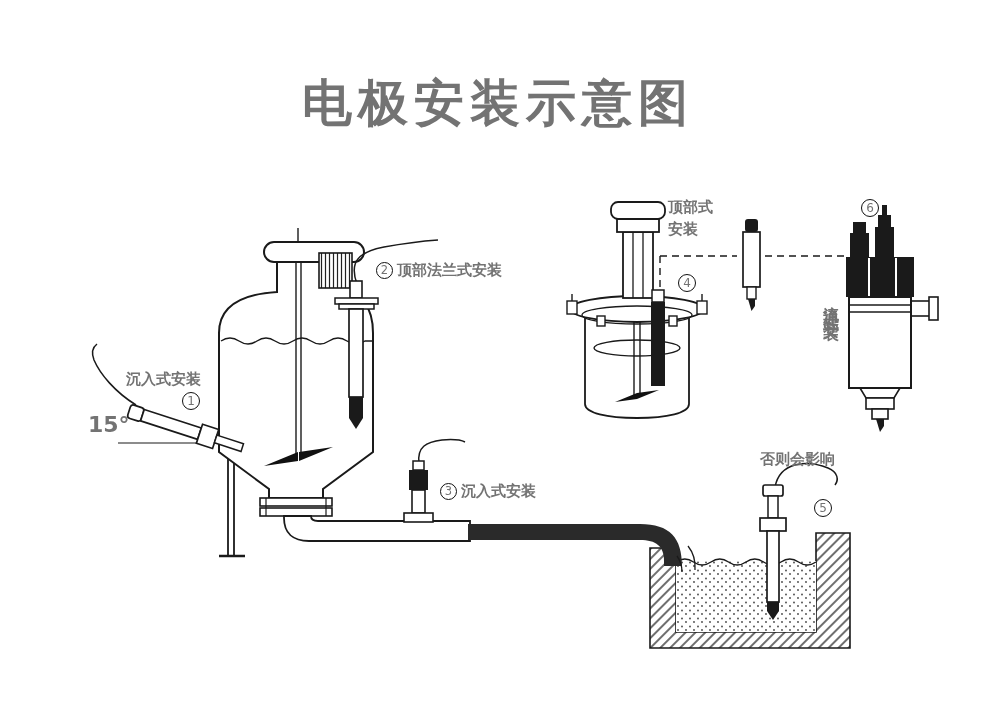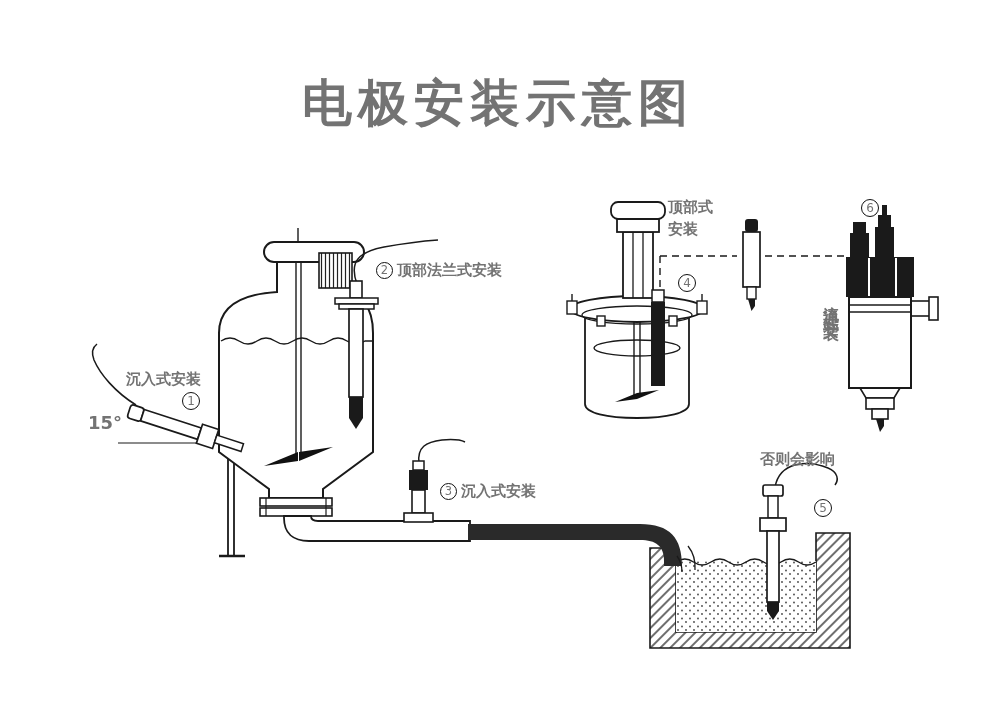--- a/index.html
+++ b/index.html
@@ -9,21 +9,21 @@
     font-family:"DejaVu Sans","Liberation Sans",sans-serif; color:#737373;
     overflow:hidden;
   }
   svg.art { position:absolute; left:0; top:0; }
   .title {
     position:absolute; top:70px; left:0; width:100%; text-align:center;
     font-size:50px; font-weight:bold; letter-spacing:6px;
     font-family:"DejaVu Serif","Liberation Serif",serif;
   }
   .lbl { position:absolute; font-size:15px; font-weight:bold; white-space:nowrap; }
-  .angle { position:absolute; font-size:18px; font-weight:bold; }
+  .angle { position:absolute; font-size:22px; font-weight:bold; }
   .marker {
     position:absolute; width:18px; height:18px; border:1.6px solid #111;
     border-radius:50%; display:flex; align-items:center; justify-content:center;
     font-size:12px; background:#fff; line-height:1;
   }
   .labelrow { position:absolute; display:flex; align-items:center; gap:4px; }
   .marker-inline {
     width:17px; height:17px; border:1.5px solid #111; border-radius:50%;
     display:flex; align-items:center; justify-content:center; font-size:11.5px;
     background:#fff; flex:0 0 auto; line-height:1;

